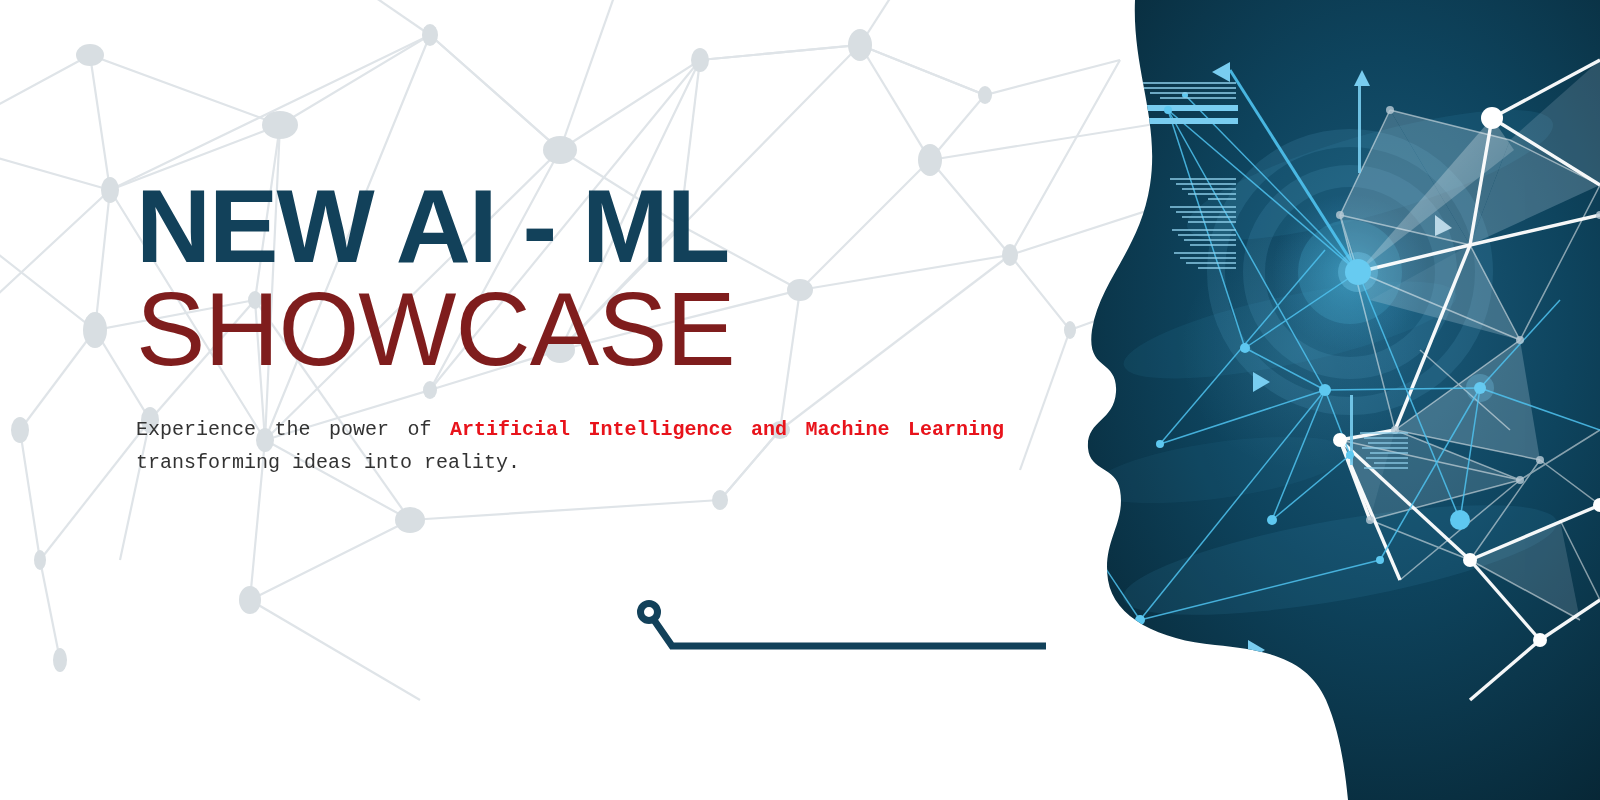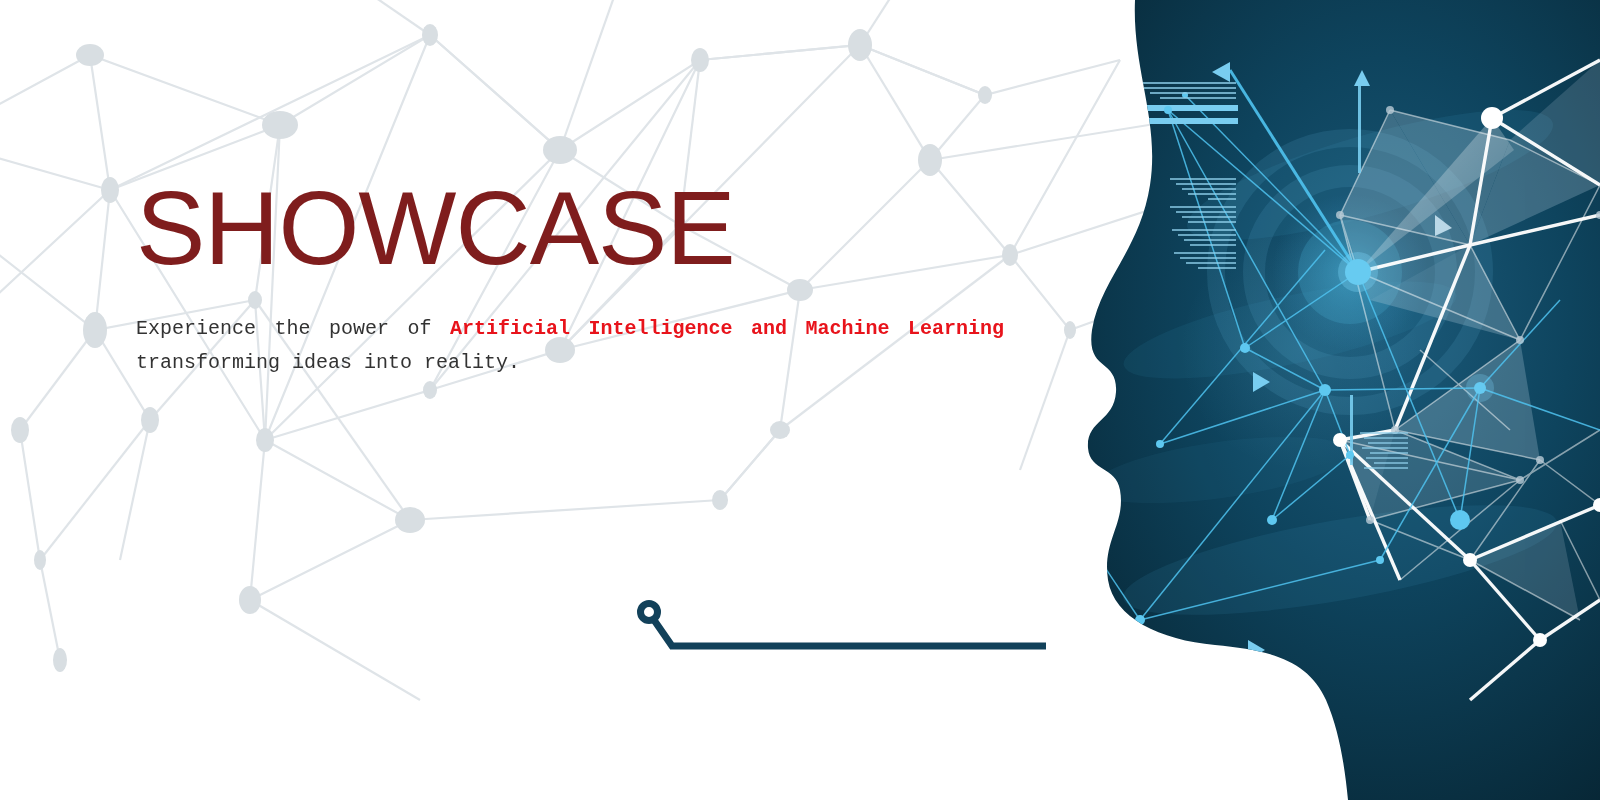--- a/index.html
+++ b/index.html
@@ -368,20 +368,21 @@
           <rect x="322" y="447" width="46" height="2"></rect>
         <rect x="330" y="452" width="38" height="2"></rect>
           <rect x="326" y="457" width="42" height="2"></rect>
         <rect x="334" y="462" width="34" height="2"></rect>
           <rect x="324" y="467" width="44" height="2"></rect>
       </g>
     </g>
   </svg>
 
   <div id="content">
+    <div class="headline-1">NEW AI - ML</div>
     <div class="headline-2">SHOWCASE</div>
     <p id="subtitle"><span>Experience the power of </span><span class="hl">Artificial Intelligence and Machine Learning</span><span> transforming ideas into reality.</span></p>
   </div>
 
   <svg id="deco-line" viewBox="0 0 410 68">
     <path d="M 18 22 L 36 48 L 410 48" fill="none" stroke="#12415a" stroke-width="7" stroke-linejoin="miter" stroke-linecap="butt"></path>
     <circle cx="13" cy="14" r="8.5" fill="none" stroke="#12415a" stroke-width="7"></circle>
   </svg>
 
 </div>

